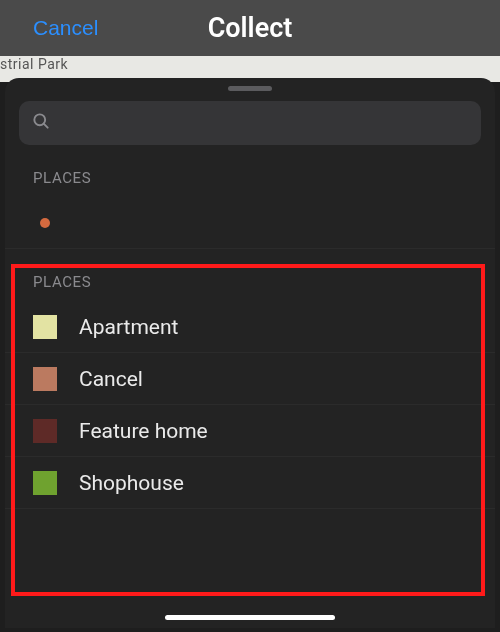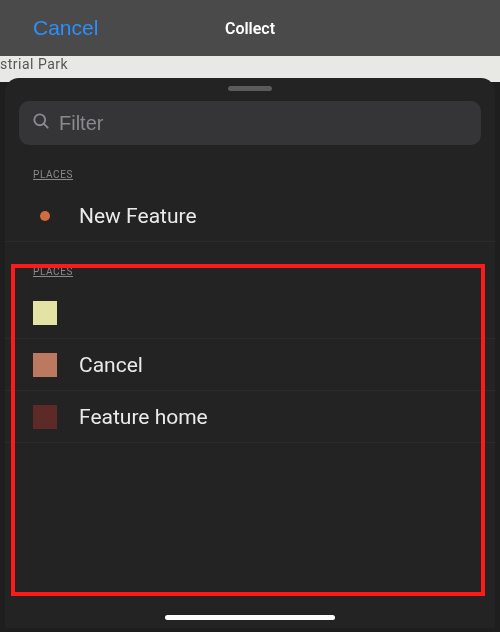--- a/index.html
+++ b/index.html
@@ -17,21 +17,21 @@
   .cancel-btn {
     position: absolute;
     left: 33px;
     color: #2b8fff;
     font-size: 21px;
     font-weight: 400;
     background: none; border: none; cursor: pointer;
   }
   .title {
     color: #fff;
-    font-size: 16px;
+    font-size: 27px;
     font-weight: 600;
   }
 
   .map-sliver {
     height: 26px;
     background: #e8e8e4;
     color: #555;
     font-size: 14px;
     padding-left: 0;
     overflow: hidden;
@@ -67,24 +67,23 @@
   }
   .filter svg { width: 20px; height: 20px; fill: none; stroke: #8a8a8e; stroke-width: 2.3; }
   .filter input {
     background: transparent; border: none; outline: none;
     color: #ddd; font-size: 20px; margin-left: 8px; width: 100%;
   }
   .filter input::placeholder { color: #8a8a8e; }
 
   .section-label {
     color: #8a8a8e;
-    font-size: 10px;
+    font-size: 15px;
     letter-spacing: 0.6px;
     padding: 6px 0 10px 28px;
-    text-decoration: underline;
   }
 
   .row {
     display: flex;
     align-items: center;
     height: 52px;
     padding-left: 28px;
     border-bottom: 1px solid rgba(255,255,255,0.04);
     cursor: pointer;
   }
@@ -126,51 +125,56 @@
   <div class="grabber"></div>
 
   <div class="filter-wrap">
     <div class="filter">
       <span>
         <svg viewBox="0 0 24 24">
             <circle cx="10.5" cy="10.5" r="6.5"></circle>
             <line x1="20" y1="20" x2="15.2" y2="15.2" stroke-linecap="round"></line>
           </svg>
       </span>
-      <input type="text" placeholder="Filter" value="" style="">
     </div>
   </div>
 
   <div class="places-block">
     <div class="section-label">PLACES</div>
     <div class="row">
       <span class="symbol">
         <span class="dot" style="background: rgb(212, 106, 63);"></span>
       </span>
-      <span class="label">New Feature</span>
     </div>
   </div>
 
   <div>
     <div class="section-label">PLACES</div>
     <div class="row">
       <span class="symbol">
           <span class="swatch" style="background: rgb(227, 227, 163);"></span>
         </span>
+      <span class="label">Apartment</span>
     </div>
     <div class="row">
       <span class="symbol">
           <span class="swatch" style="background: rgb(187, 122, 96);"></span>
         </span>
       <span class="label">Cancel</span>
     </div>
     <div class="row">
       <span class="symbol">
           <span class="swatch" style="background: rgb(94, 42, 39);"></span>
         </span>
       <span class="label">Feature home</span>
     </div>
+    <div class="row">
+      <span class="symbol">
+          <span class="swatch" style="background: rgb(111, 162, 47);"></span>
+        </span>
+      <span class="label">Shophouse</span>
+    </div>
   </div>
 
   <div class="regions-highlight" style="left:6px; top:186px; width:474px; height:332px;"></div>
 
   <div class="home-indicator"></div>
 </div>
 
 </body></html>

